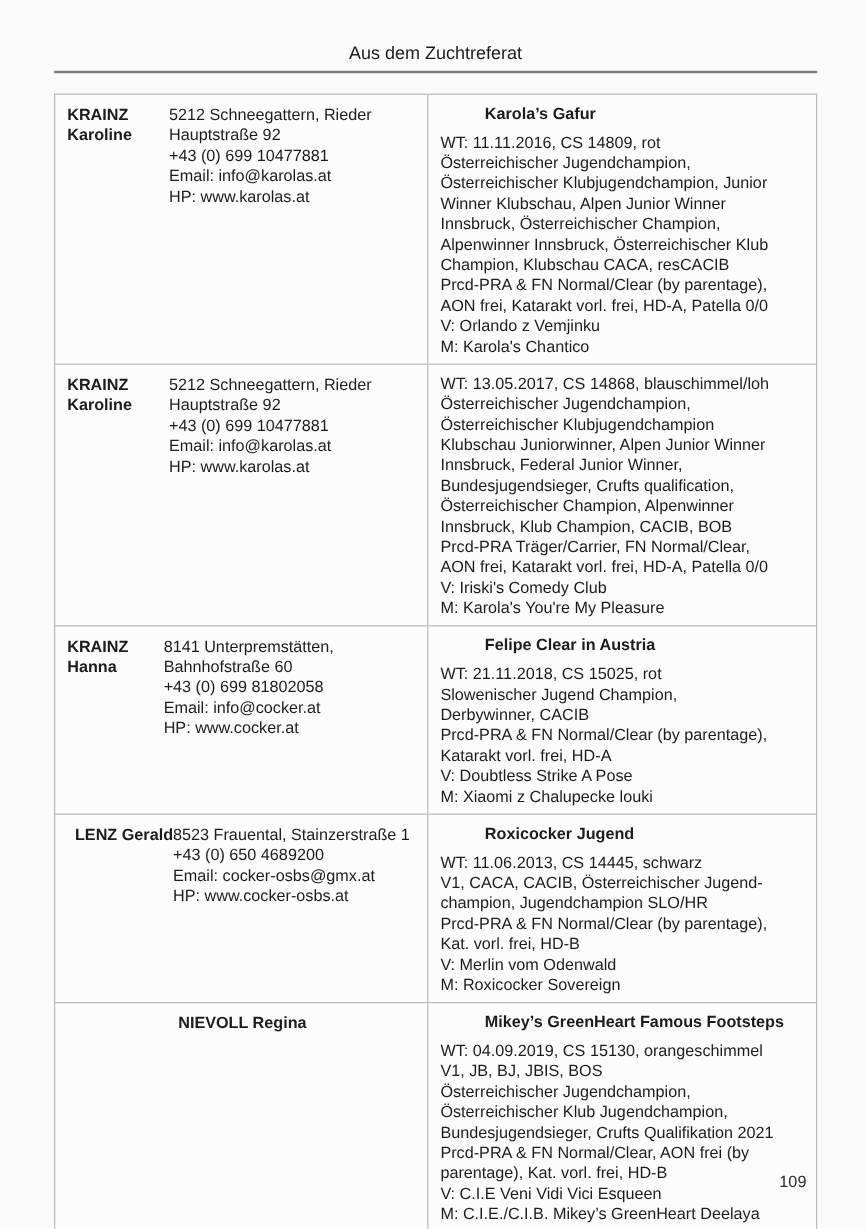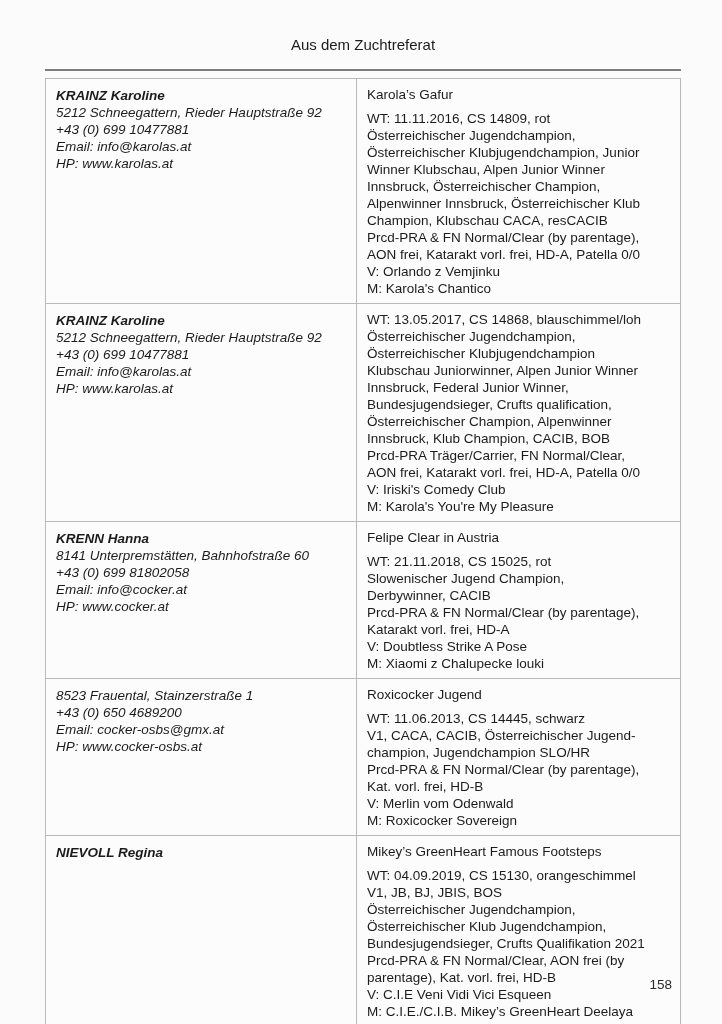--- a/index.html
+++ b/index.html
@@ -14,21 +14,21 @@
   .page { position: absolute; inset: 0; }
 
   .header {
     position: absolute;
     top: 36px;
     left: 45px;
     width: 636px;
     text-align: center;
     font-size: 15px;
     line-height: 18px;
-    padding-bottom: 15px;
+    padding-bottom: 5px;
     border-bottom: 2px solid #7d7d7d;
   }
 
   .breeder-table {
     position: absolute;
     top: 78px;
     left: 45px;
     width: 636px;
     border: 1px solid #b9b9b9;
     background: #fcfcfc;
@@ -39,34 +39,34 @@
   .trow.r2 { min-height: 215px; }
   .trow.r3 { min-height: 139px; }
   .trow.r4 { min-height: 139px; }
   .trow.r5 { min-height: 179px; }
 
   .cell-left {
     width: 311px;
     flex: 0 0 311px;
     border-right: 1px solid #b9b9b9;
     display: flex;
-    flex-direction: column;
+    flex-direction: row;
+    justify-content: center;
     padding: 8px 8px 8px 10px;
     font-size: 13.5px;
     line-height: 17px;
-    font-style: italic;
   }
   .cell-right {
     flex: 1 1 auto;
     padding: 7px 8px 6px 10px;
     font-size: 13.5px;
     line-height: 17px;
   }
   .breeder-name { font-weight: bold; }
-  .dog-title { font-weight: normal; margin-bottom: 7px; }
+  .dog-title { font-weight: bold; margin-bottom: 7px; margin-left: 37px; }
   .pre { white-space: pre-line; }
 
   .page-number {
     position: absolute;
     top: 977px;
     right: 50px;
     font-size: 13.5px;
     color: #2a2a2a;
   }
 </style>
@@ -122,40 +122,41 @@
 Innsbruck, Klub Champion, CACIB, BOB
 Prcd-PRA Träger/Carrier, FN Normal/Clear,
 AON frei, Katarakt vorl. frei, HD-A, Patella 0/0
 V: Iriski's Comedy Club
 M: Karola's You're My Pleasure</div>
       </div>
     </div>
 
     <div class="trow r3">
       <div class="cell-left">
-        <div class="breeder-name">KRENN Hanna</div>
+        <div class="breeder-name">KRAINZ Hanna</div>
         <div class="pre">8141 Unterpremstätten, Bahnhofstraße 60
 +43 (0) 699 81802058
 Email: info@cocker.at
 HP: www.cocker.at</div>
       </div>
       <div class="cell-right">
         <div class="dog-title">Felipe Clear in Austria</div>
         <div class="pre">WT: 21.11.2018, CS 15025, rot
 Slowenischer Jugend Champion,
 Derbywinner, CACIB
 Prcd-PRA &amp; FN Normal/Clear (by parentage),
 Katarakt vorl. frei, HD-A
 V: Doubtless Strike A Pose
 M: Xiaomi z Chalupecke louki</div>
       </div>
     </div>
 
     <div class="trow r4">
       <div class="cell-left">
+        <div class="breeder-name">LENZ Gerald</div>
         <div class="pre">8523 Frauental, Stainzerstraße 1
 +43 (0) 650 4689200
 Email: cocker-osbs@gmx.at
 HP: www.cocker-osbs.at</div>
       </div>
       <div class="cell-right">
         <div class="dog-title">Roxicocker Jugend</div>
         <div class="pre">WT: 11.06.2013, CS 14445, schwarz
 V1, CACA, CACIB, Österreichischer Jugend-
 champion, Jugendchampion SLO/HR
@@ -179,15 +180,15 @@
 Bundesjugendsieger, Crufts Qualifikation 2021
 Prcd-PRA &amp; FN Normal/Clear, AON frei (by
 parentage), Kat. vorl. frei, HD-B
 V: C.I.E Veni Vidi Vici Esqueen
 M: C.I.E./C.I.B. Mikey’s GreenHeart Deelaya</div>
       </div>
     </div>
 
   </div>
 
-  <div class="page-number">158</div>
+  <div class="page-number">109</div>
 
 </div>
 
 </body></html>

